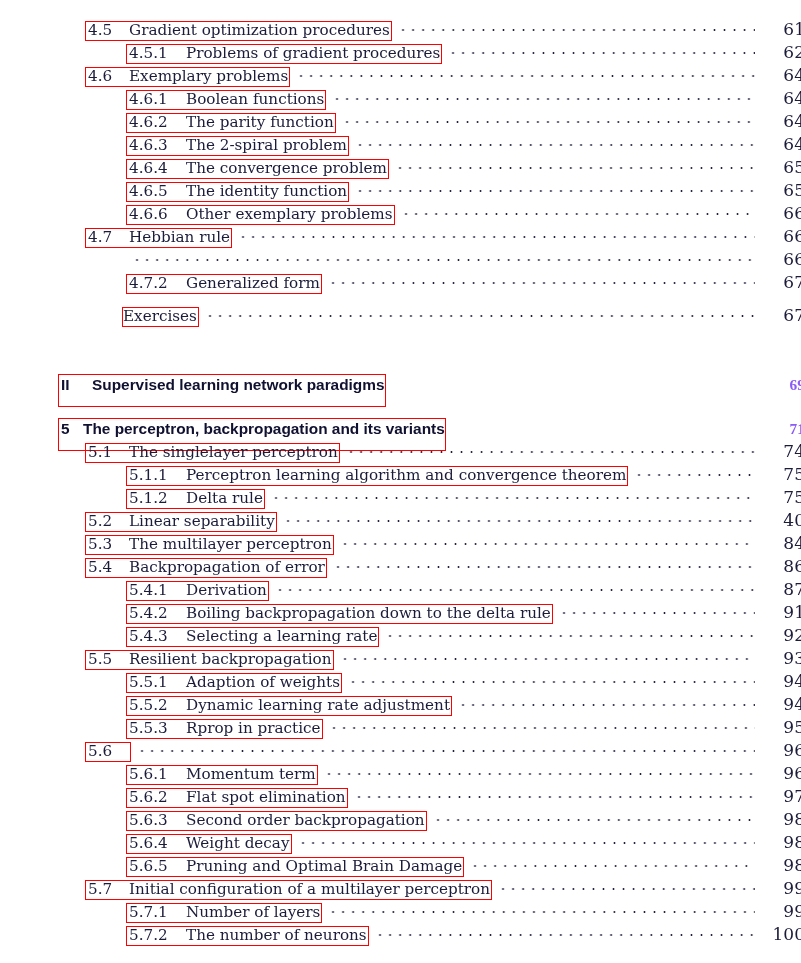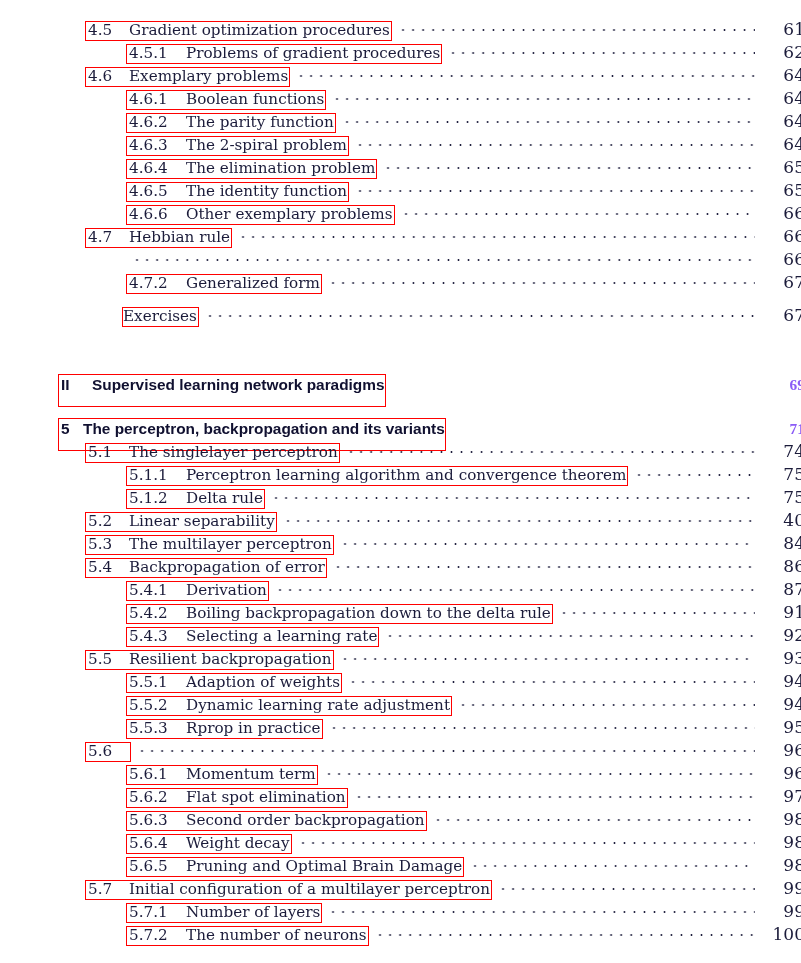--- a/index.html
+++ b/index.html
@@ -171,21 +171,21 @@
       <span class="linkbox">
         <span class="num subsec">4.6.3</span>
         <span class="title">The 2-spiral problem</span>
       </span>
       <span class="leader"></span>
       <span class="page">64</span>
     </div>
     <div class="row body-row lvl-sub">
       <span class="linkbox">
         <span class="num subsec">4.6.4</span>
-        <span class="title">The elimination problem</span>
+        <span class="title">The convergence problem</span>
       </span>
       <span class="leader"></span>
       <span class="page">65</span>
     </div>
     <div class="row body-row lvl-sub">
       <span class="linkbox">
         <span class="num subsec">4.6.5</span>
         <span class="title">The identity function</span>
       </span>
       <span class="leader"></span>

